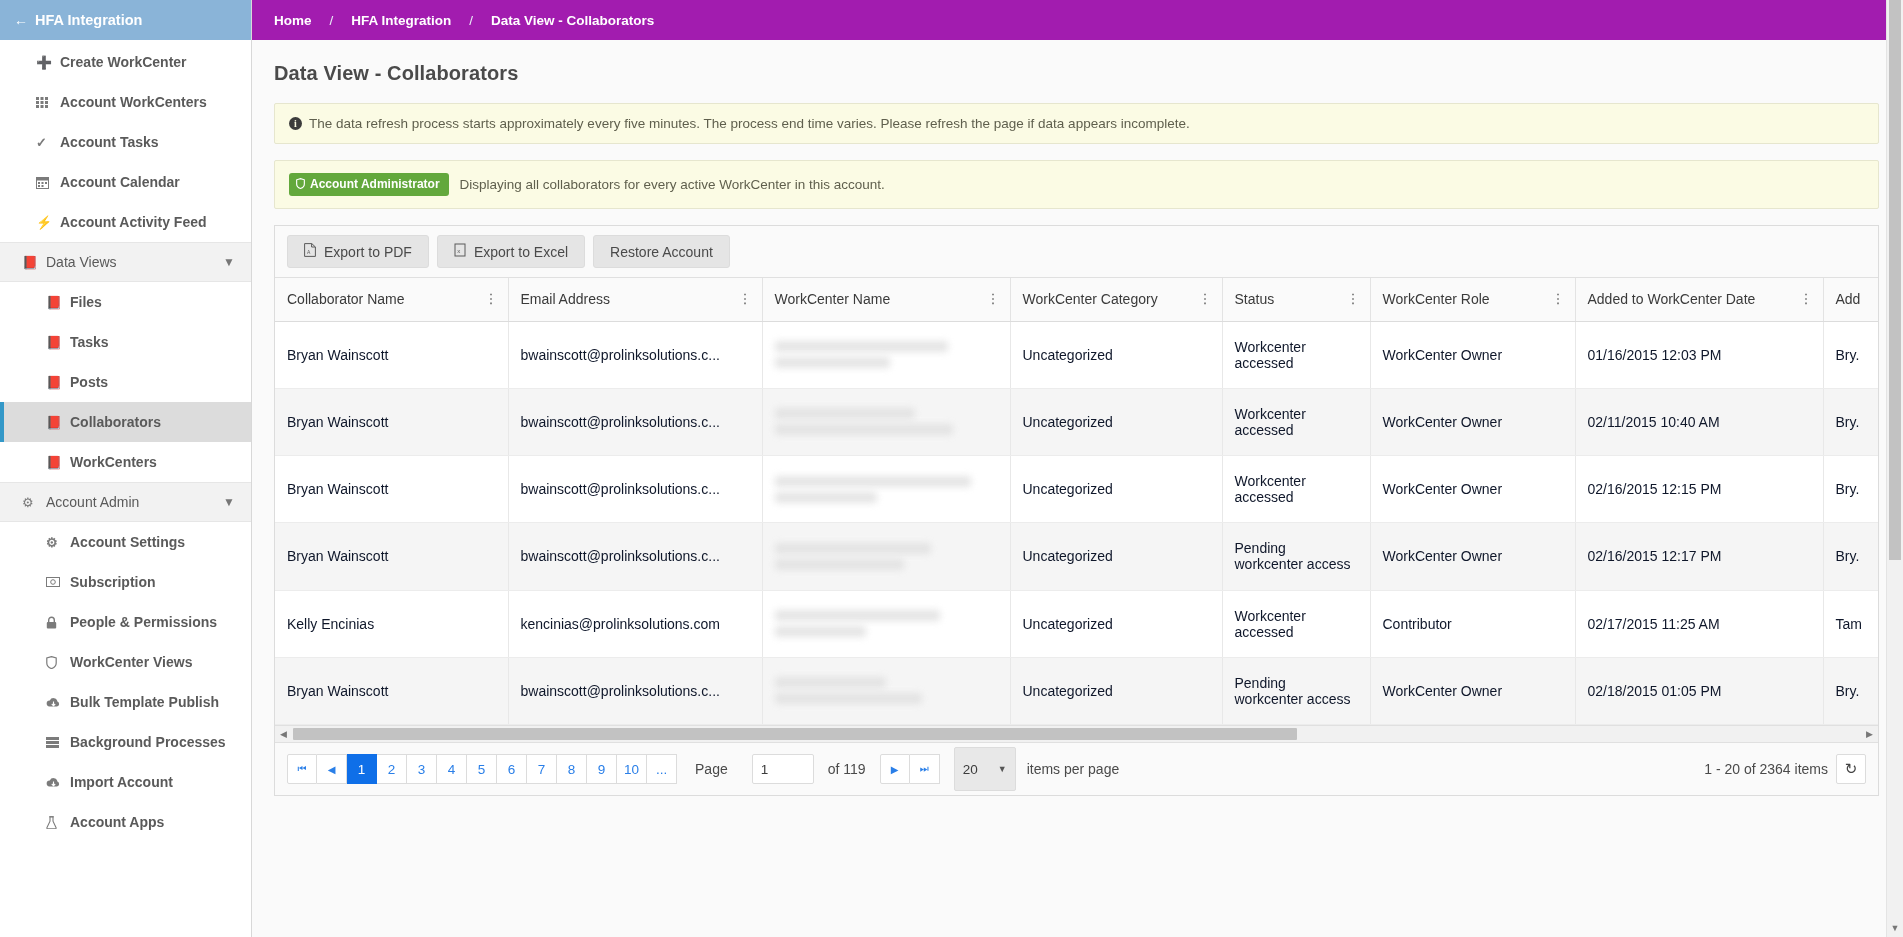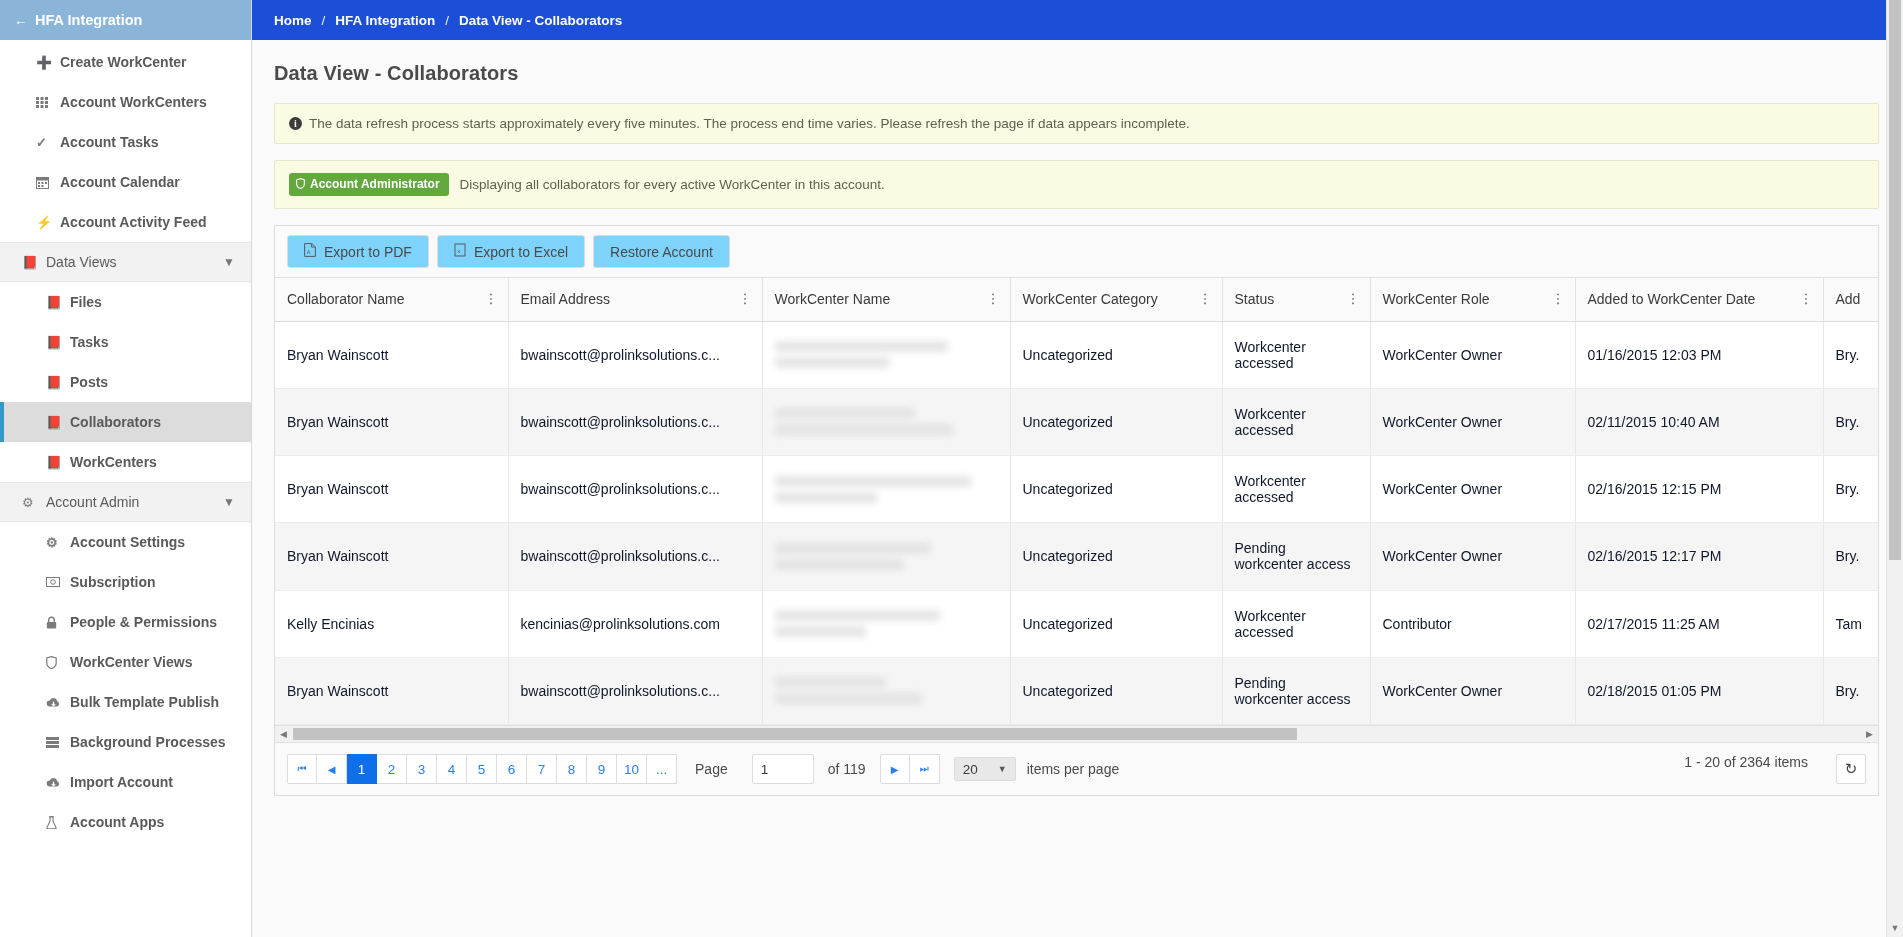--- a/index.html
+++ b/index.html
@@ -65,24 +65,24 @@
   
   #main {
     flex: 1 1 auto; height: 937px;
     display: flex; flex-direction: column;
     background: #ffffff;
     overflow: hidden;
     position: relative;
   }
   #crumbbar {
     height: 40px; flex: 0 0 40px;
-    background: #1d4ed8;
+    background: #a21caf;
     display: flex; align-items: center;
     padding-left: 22px;
-    color: #ffffff; font-size: 13.5px;
+    color: #ffffff; font-size: 13.5px; gap: 8px;
   }
   #crumbbar .c { color: #ffffff; font-weight: bold; cursor: pointer; }
   #crumbbar .c.last { cursor: default; }
   #crumbbar .sep { margin: 0 10px; color: #e8f0f7; font-weight: normal; }
 
   #content {
     flex: 1 1 auto;
     background: #fafafa;
     padding: 0 24px 0 22px;
     overflow: hidden;
@@ -116,21 +116,21 @@
   #grid-panel {
     border: 1px solid #dcdcdc; background: #ffffff;
     display: flex; flex-direction: column;
     height: 571px;
   }
   .grid-toolbar {
     background: #fafafa; border-bottom: 1px solid #e0e0e0;
     padding: 9px 12px; display: flex; gap: 8px;
   }
   .tbtn {
-    background: #7dd3fc; border: 1px solid #dcdcdc; border-radius: 3px;
+    background: #e5e5e5; border: 1px solid #dcdcdc; border-radius: 3px;
     padding: 7px 16px; font-size: 14px; color: #4a4a4a;
     display: inline-flex; align-items: center; gap: 8px; cursor: pointer;
   }
   .tbtn .gi { font-size: 13px; color: #5a5a5a; }
   .group-hint {
     background: #fafafa; border-bottom: 1px solid #e0e0e0;
     padding: 13px 12px; font-size: 14px; color: #5a5a5a;
   }
   .grid-wrap { flex: 1 1 auto; display: flex; flex-direction: column; overflow: hidden; position: relative; }
   .grid-scroll { flex: 1 1 auto; overflow: hidden; position: relative; display: flex; }
@@ -183,28 +183,28 @@
   .pgbtn.nav { color: #2a7fe8; font-size: 10px; }
   .pggroup { display: flex; }
   .pg-label { margin: 0 24px 0 18px; font-size: 14px; color: #4a4a4a; }
   .pg-input {
     width: 62px; height: 30px; border: 1px solid #dcdcdc; border-radius: 2px;
     background: #fff; font-size: 13.5px; color: #3c3c3c; padding: 0 8px;
     font-family: "Liberation Sans", sans-serif;
   }
   .pg-of { margin: 0 14px; font-size: 14px; color: #4a4a4a; }
   .pgsel {
-    width: 62px; height: 24px; background: #e8e8e8; border: 1px solid #dcdcdc;
+    width: 62px; height: 44px; background: #e8e8e8; border: 1px solid #dcdcdc;
     border-radius: 2px; display: inline-flex; align-items: center;
     padding: 0 8px; font-size: 13.5px; color: #3c3c3c; cursor: pointer;
     position: relative; margin-left: 14px;
   }
   .pgsel .cv { position: absolute; right: 8px; font-size: 9px; color: #555; }
   .pg-ipp { margin-left: 11px; font-size: 14px; color: #4a4a4a; }
-  .pg-right { margin-left: auto; display: flex; align-items: flex-start; gap: 28px; }
+  .pg-right { margin-left: auto; display: flex; align-items: center; gap: 8px; }
   .pg-count { font-size: 14px; color: #4a4a4a; }
   .refresh-btn {
     width: 30px; height: 30px; border: 1px solid #dcdcdc; background: #fff;
     border-radius: 2px; display: inline-flex; align-items: center; justify-content: center;
     color: #444; font-size: 15px; cursor: pointer;
   }
 
   
   #page-scroll {
     position: absolute; right: 0; top: 0; bottom: 0; width: 17px;

